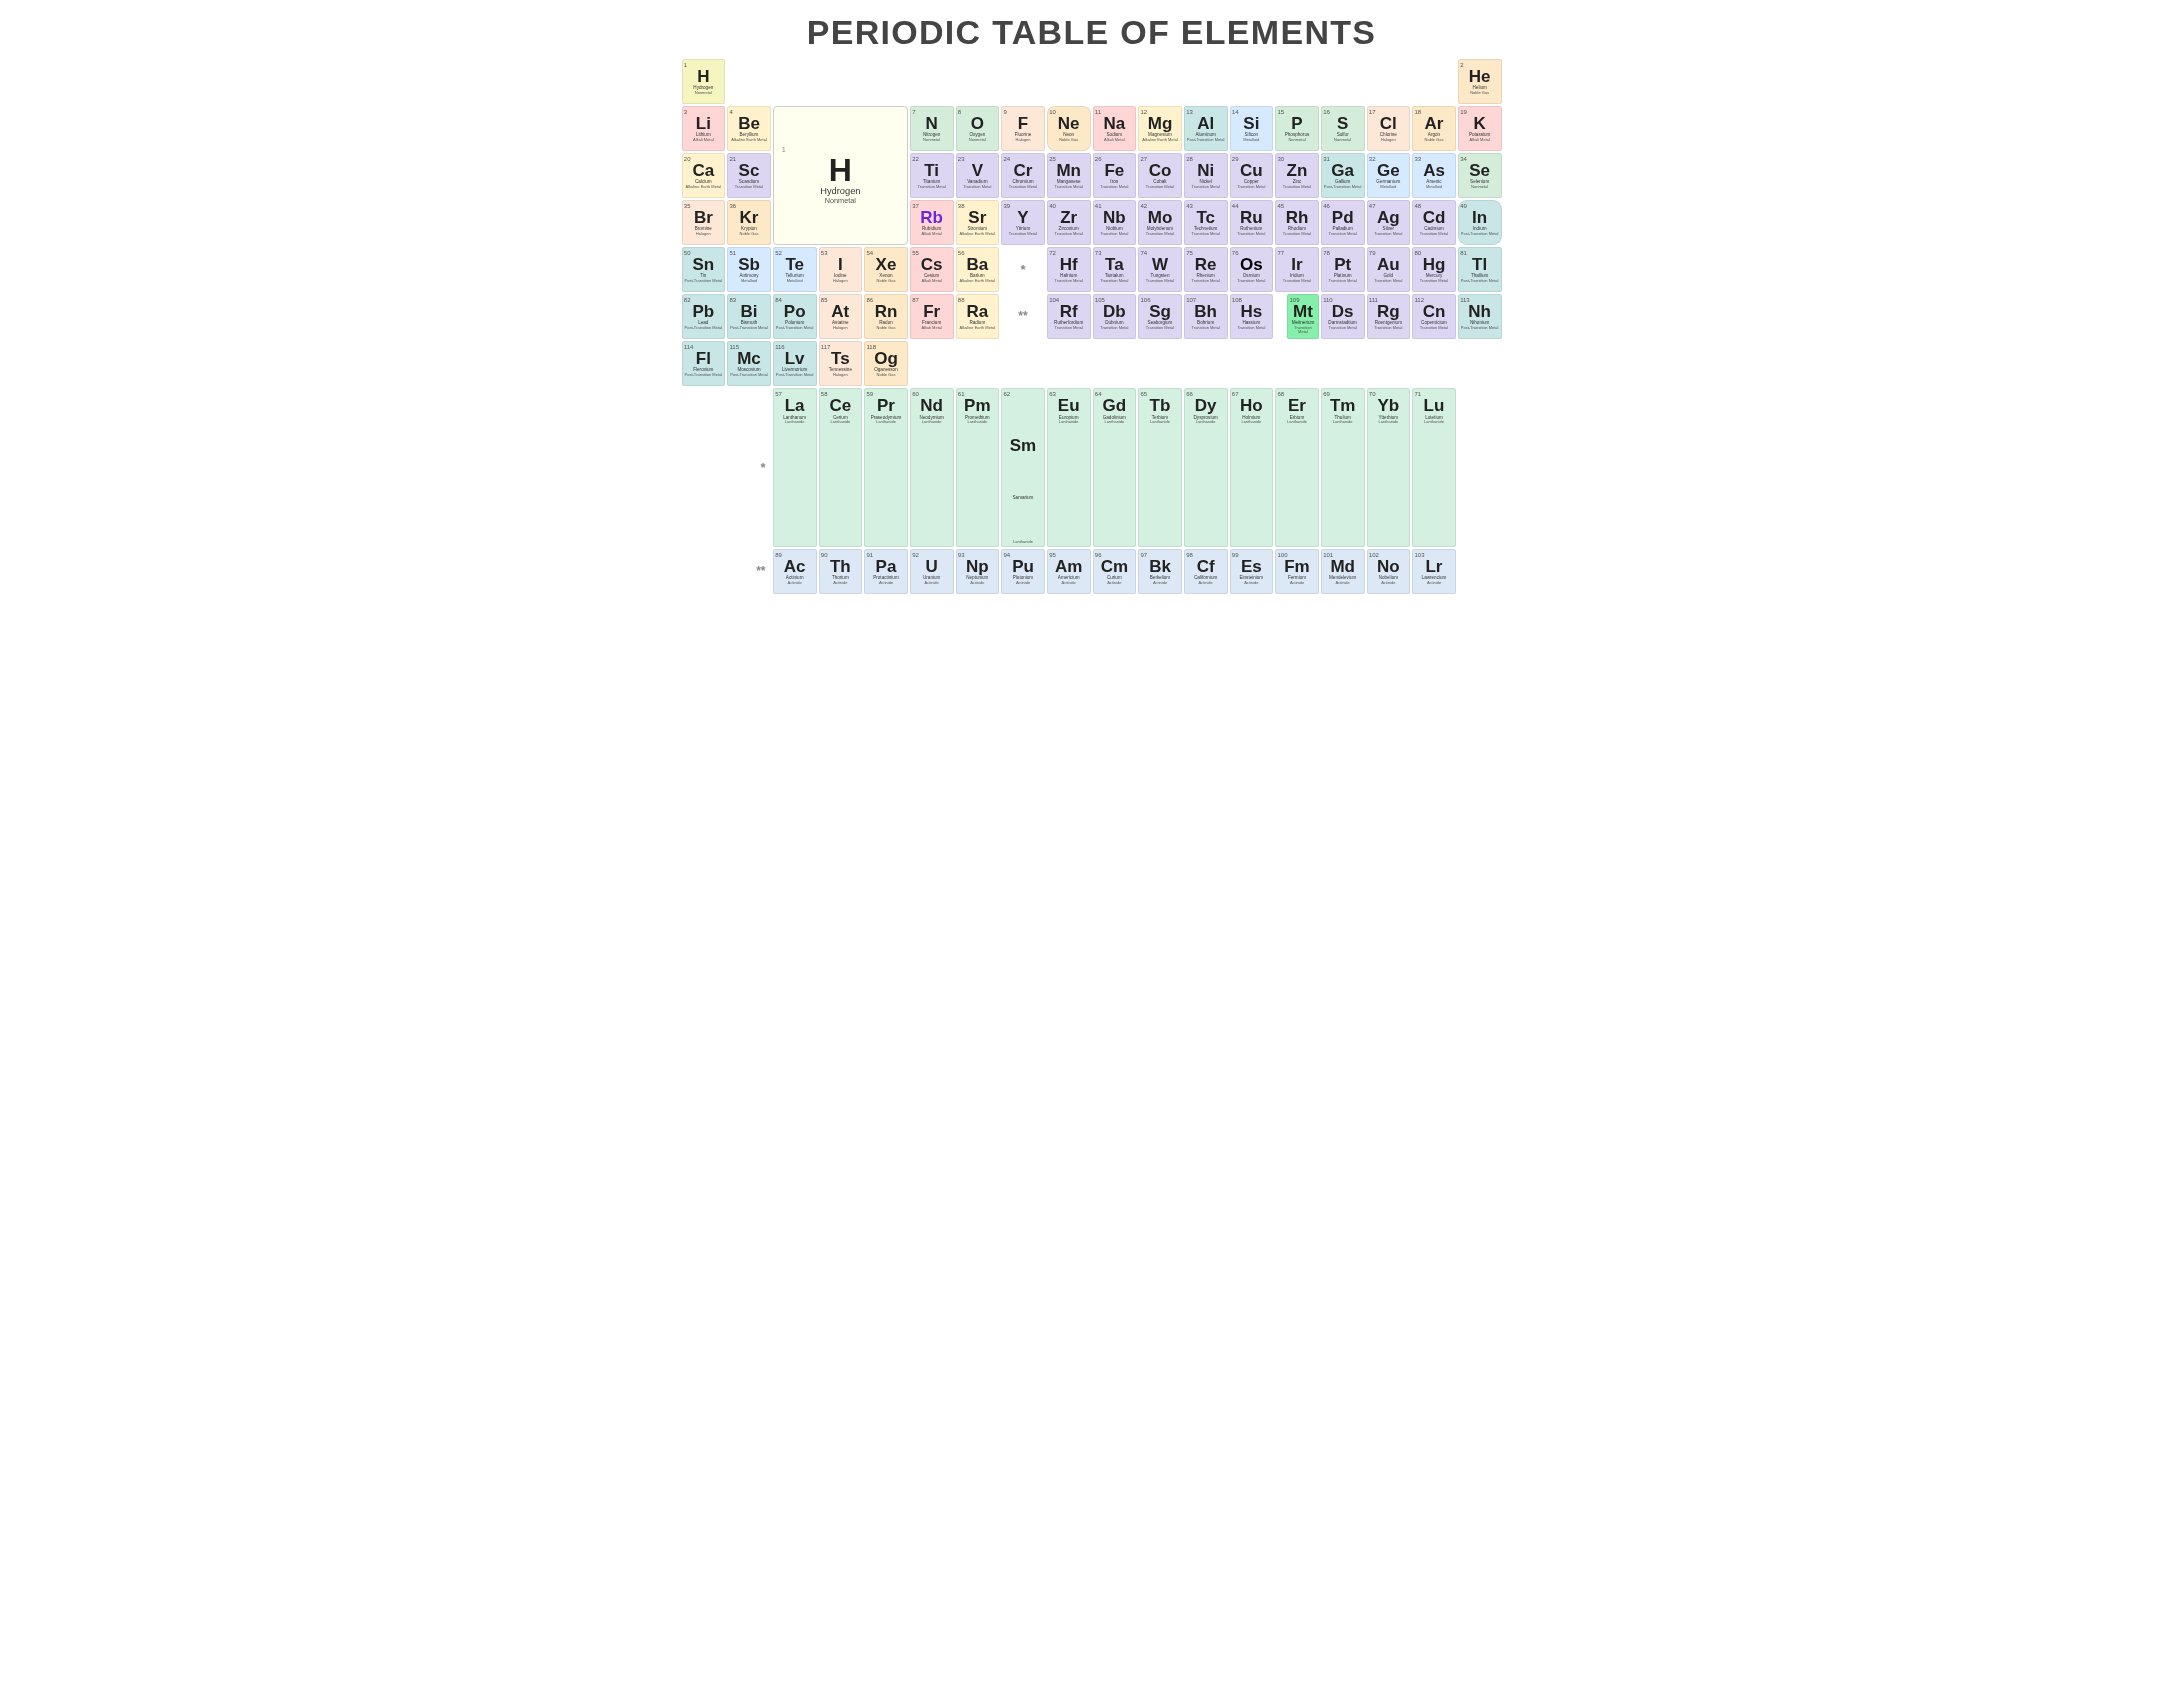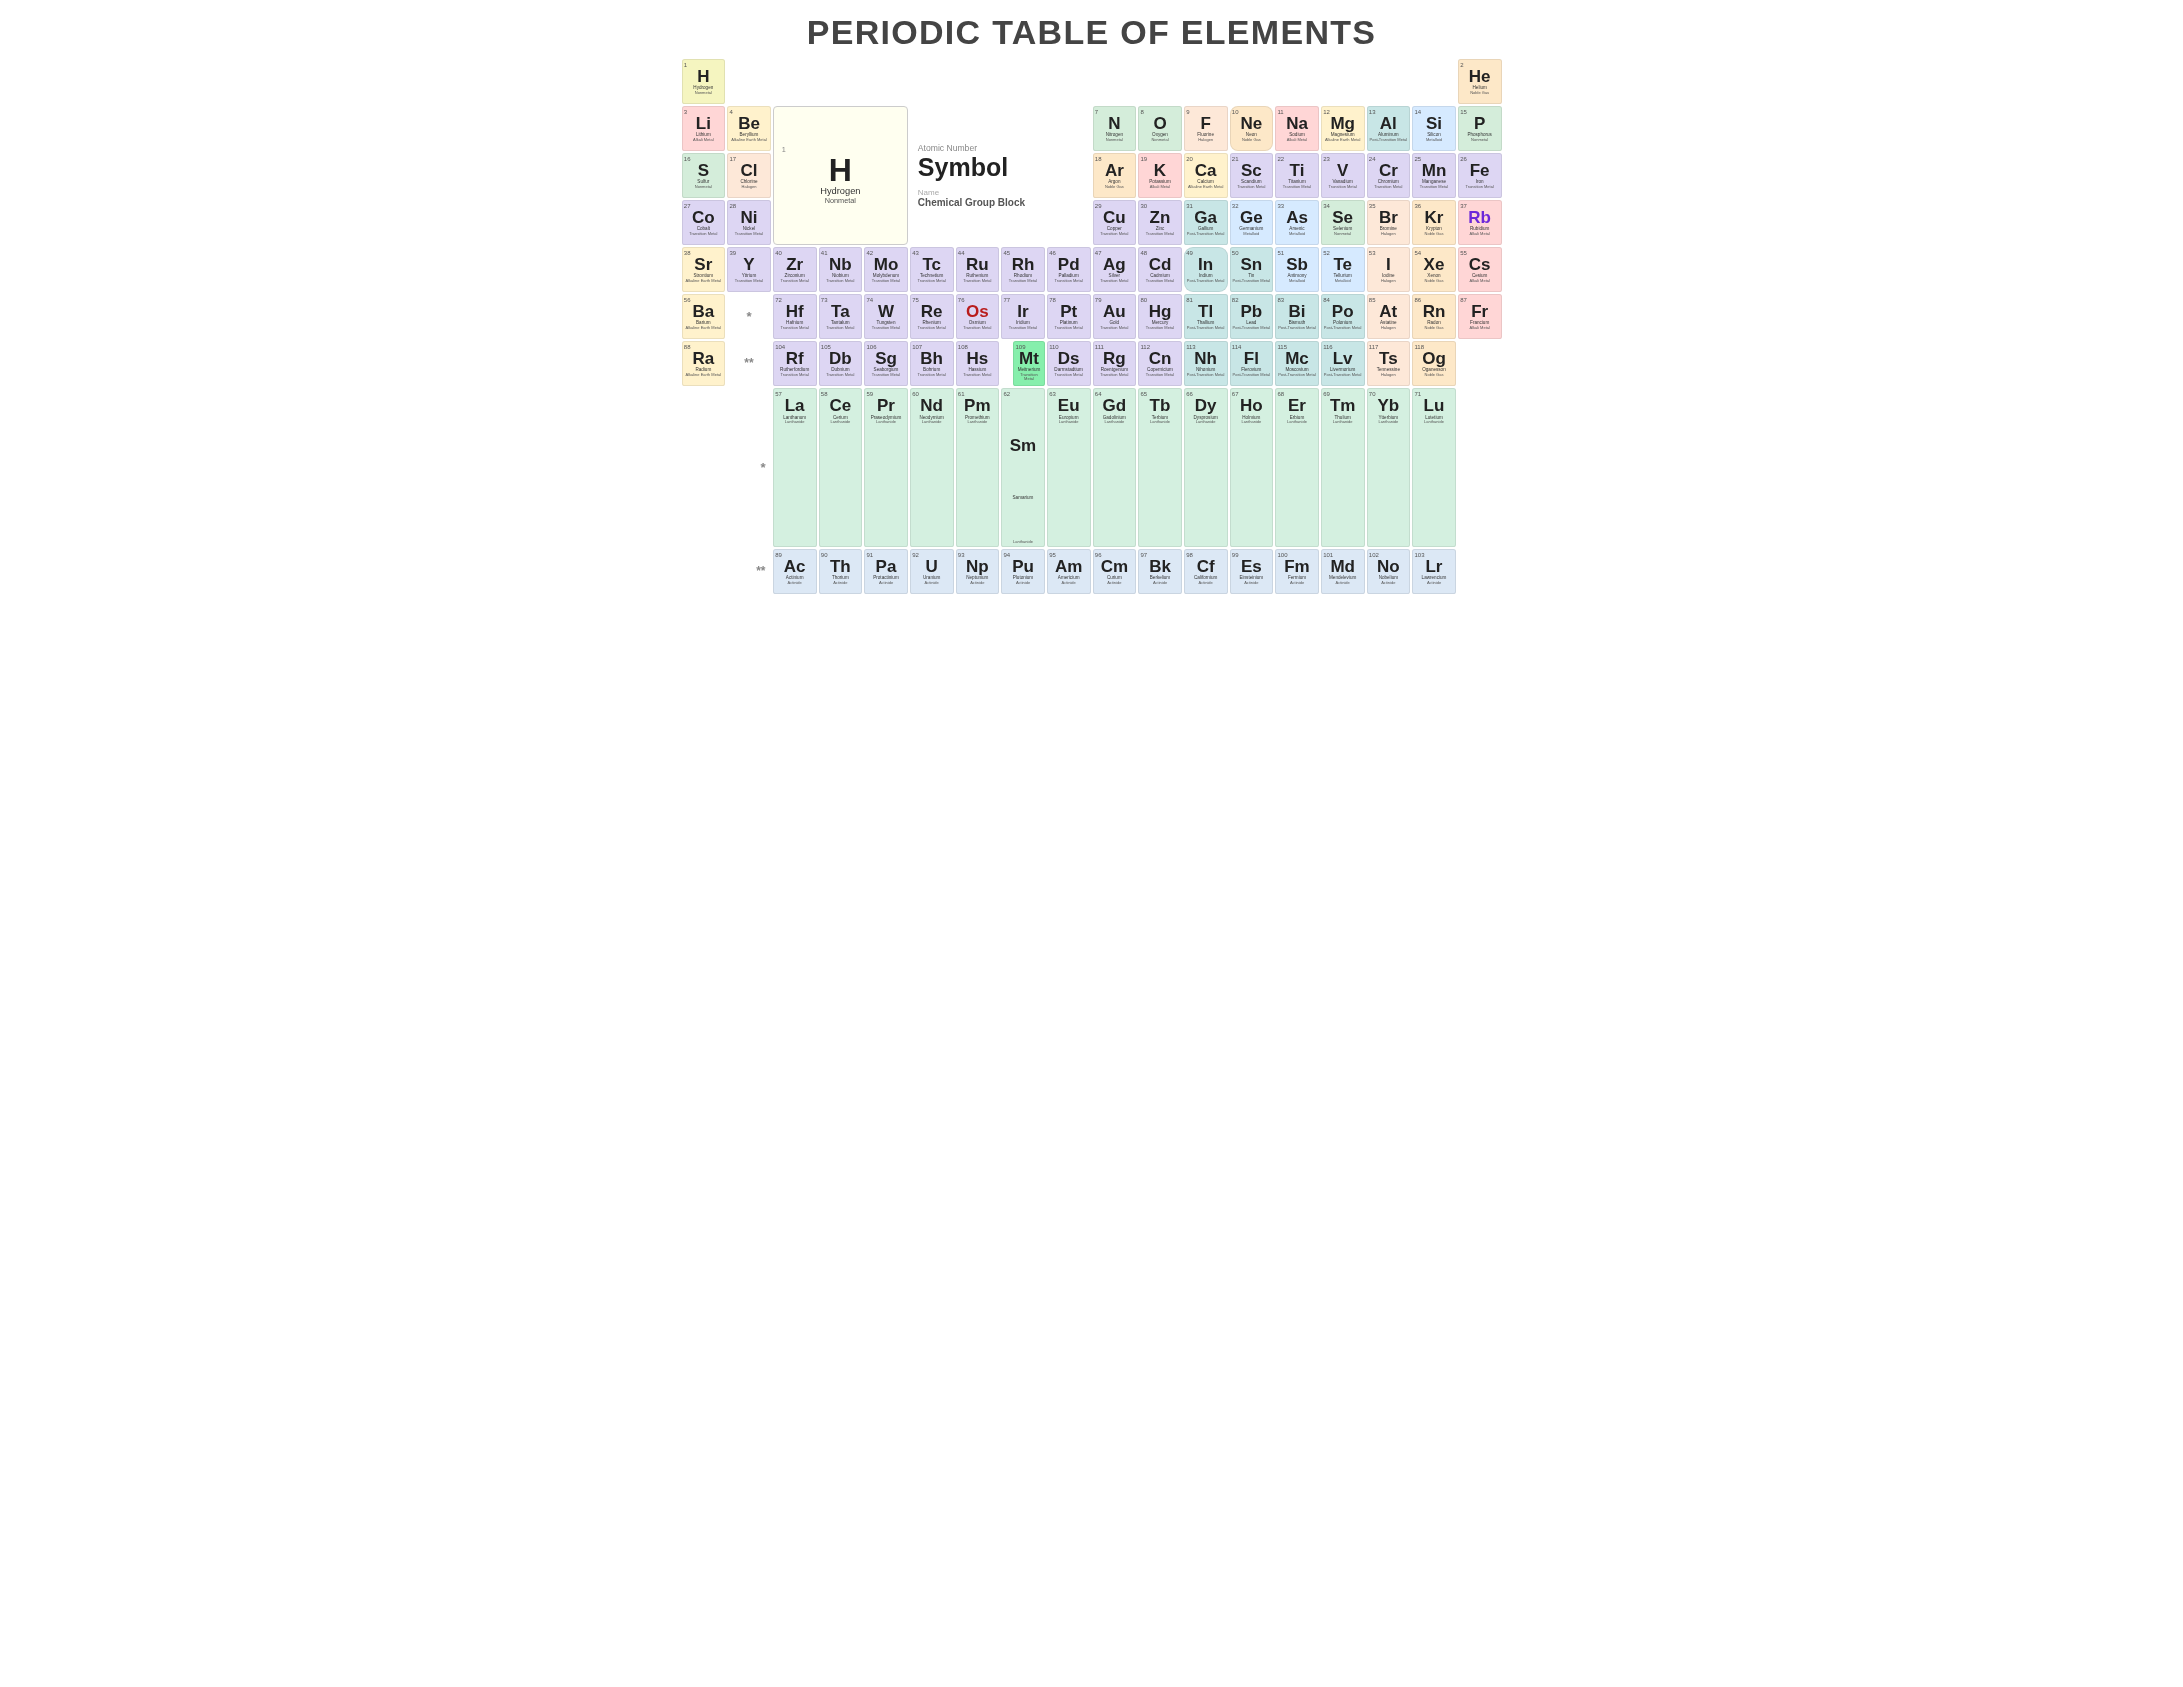--- a/index.html
+++ b/index.html
@@ -55,26 +55,20 @@
     <span style="font-size:17px;font-weight:700;color:#222;line-height:1;">Be</span>
     <span style="font-size:4.6px;color:#333;text-align:center;line-height:1.1;margin-top:0.7px;">Beryllium</span>
     <span style="font-size:4px;color:#555;text-align:center;line-height:1.1;">Alkaline Earth Metal</span>
   </div>
     <div style="background: rgb(255, 255, 240); border: 0.7px solid rgb(204, 204, 204); min-height: 132px; display: flex; align-items: center; justify-content: center; grid-area: 2 / 3 / 5 / 6; border-radius: 4px; flex-direction: column;">
           <span style="font-size:7.3px;color:#888;align-self:flex-start;margin-left:8px;">1</span>
           <span style="font-size:32px;font-weight:700;color:#222;line-height:1;">H</span>
           <span style="font-size:9.3px;color:#333;">Hydrogen</span>
           <span style="font-size:7.3px;color:#555;">Nonmetal</span>
         </div>
-    <div style="background: transparent; border: none; min-height: 132px; display: flex; align-items: flex-start; justify-content: center; grid-area: 2 / 6 / 5 / 10; flex-direction: column; padding: 5.3px 8px;">
-          <div style="font-size:8.6px;color:#888;">Atomic Number</div>
-          <div style="font-size:25px;font-weight:700;color:#222;line-height:1;margin:2.6px 0;">Symbol</div>
-          <div style="font-size:8px;color:#aaa;margin-top:5.3px;">Name</div>
-          <div style="font-size:10px;font-weight:600;color:#555;">Chemical Group Block</div>
-        </div>
     <div style="background: rgb(212, 237, 218); border-radius: 2.6px; padding: 2px 1.3px 1.3px; display: flex; flex-direction: column; align-items: center; justify-content: flex-start; min-height: 45px; border: 0.7px solid rgba(0, 0, 0, 0.08); cursor: pointer;">
     <span style="font-size:6px;color:#555;align-self:flex-start;line-height:1;">7</span>
     <span style="font-size:17px;font-weight:700;color:#222;line-height:1;">N</span>
     <span style="font-size:4.6px;color:#333;text-align:center;line-height:1.1;margin-top:0.7px;">Nitrogen</span>
     <span style="font-size:4px;color:#555;text-align:center;line-height:1.1;">Nonmetal</span>
   </div>
     <div style="background: rgb(212, 237, 218); border-radius: 2.6px; padding: 2px 1.3px 1.3px; display: flex; flex-direction: column; align-items: center; justify-content: flex-start; min-height: 45px; border: 0.7px solid rgba(0, 0, 0, 0.08); cursor: pointer;">
     <span style="font-size:6px;color:#555;align-self:flex-start;line-height:1;">8</span>
     <span style="font-size:17px;font-weight:700;color:#222;line-height:1;">O</span>
     <span style="font-size:4.6px;color:#333;text-align:center;line-height:1.1;margin-top:0.7px;">Oxygen</span>
@@ -388,21 +382,21 @@
     <span style="font-size:4px;color:#555;text-align:center;line-height:1.1;">Transition Metal</span>
   </div>
     <div style="background: rgb(221, 214, 243); border-radius: 2.6px; padding: 2px 1.3px 1.3px; display: flex; flex-direction: column; align-items: center; justify-content: flex-start; min-height: 45px; border: 0.7px solid rgba(0, 0, 0, 0.08); cursor: pointer;">
     <span style="font-size:6px;color:#555;align-self:flex-start;line-height:1;">75</span>
     <span style="font-size:17px;font-weight:700;color:#222;line-height:1;">Re</span>
     <span style="font-size:4.6px;color:#333;text-align:center;line-height:1.1;margin-top:0.7px;">Rhenium</span>
     <span style="font-size:4px;color:#555;text-align:center;line-height:1.1;">Transition Metal</span>
   </div>
     <div style="background: rgb(221, 214, 243); border-radius: 2.6px; padding: 2px 1.3px 1.3px; display: flex; flex-direction: column; align-items: center; justify-content: flex-start; min-height: 45px; border: 0.7px solid rgba(0, 0, 0, 0.08); cursor: pointer;">
     <span style="font-size:6px;color:#555;align-self:flex-start;line-height:1;">76</span>
-    <span style="font-size:17px;font-weight:700;color:#b91c1c;line-height:1;">Os</span>
+    <span style="font-size:17px;font-weight:700;color:#000000;line-height:1;">Os</span>
     <span style="font-size:4.6px;color:#333;text-align:center;line-height:1.1;margin-top:0.7px;">Osmium</span>
     <span style="font-size:4px;color:#555;text-align:center;line-height:1.1;">Transition Metal</span>
   </div>
     <div style="background: rgb(221, 214, 243); border-radius: 2.6px; padding: 2px 1.3px 1.3px; display: flex; flex-direction: column; align-items: center; justify-content: flex-start; min-height: 45px; border: 0.7px solid rgba(0, 0, 0, 0.08); cursor: pointer;">
     <span style="font-size:6px;color:#555;align-self:flex-start;line-height:1;">77</span>
     <span style="font-size:17px;font-weight:700;color:#222;line-height:1;">Ir</span>
     <span style="font-size:4.6px;color:#333;text-align:center;line-height:1.1;margin-top:0.7px;">Iridium</span>
     <span style="font-size:4px;color:#555;text-align:center;line-height:1.1;">Transition Metal</span>
   </div>
     <div style="background: rgb(221, 214, 243); border-radius: 2.6px; padding: 2px 1.3px 1.3px; display: flex; flex-direction: column; align-items: center; justify-content: flex-start; min-height: 45px; border: 0.7px solid rgba(0, 0, 0, 0.08); cursor: pointer;">

